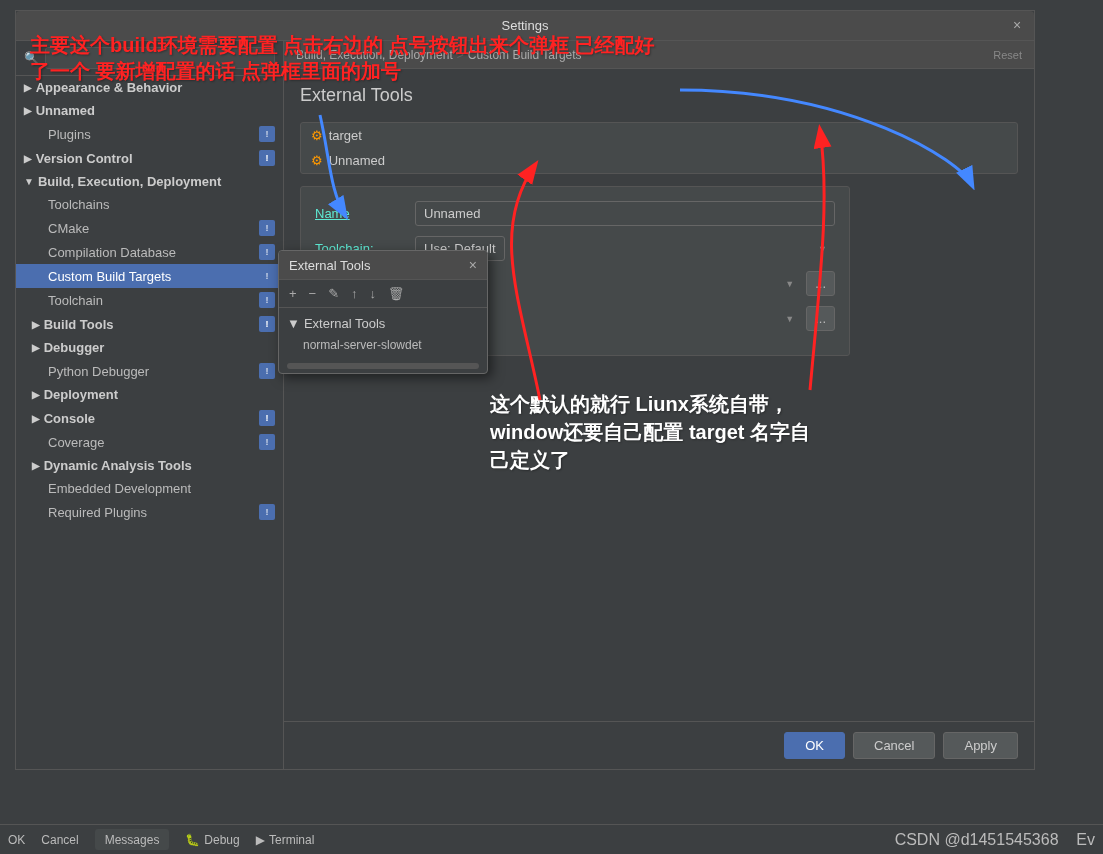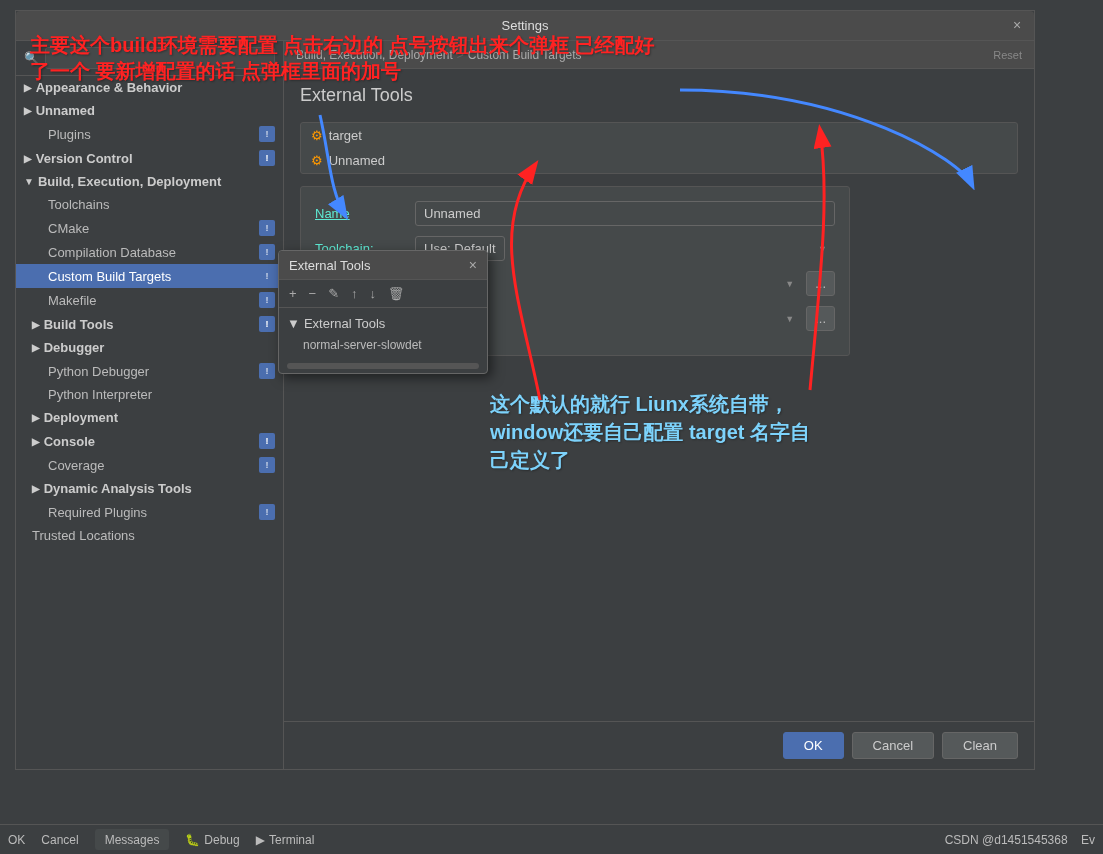--- a/index.html
+++ b/index.html
@@ -31,21 +31,21 @@
       color: #bbb;
       font-size: 12px;
       display: flex;
       align-items: center;
       gap: 4px;
       cursor: pointer;
     }
     .bottom-bar-right {
       margin-left: auto;
       color: #bbb;
-      font-size: 12px;
+      font-size: 16px;
     }
 
     
     .settings-dialog {
       position: absolute;
       top: 10px;
       left: 15px;
       width: 1020px;
       height: 760px;
       background: #3c3f41;
@@ -374,21 +374,21 @@
       position: absolute;
       color: #ff2222;
       font-size: 22px;
       font-weight: bold;
       font-family: "Microsoft YaHei", "SimHei", sans-serif;
       line-height: 1.3;
       text-shadow: 1px 1px 2px rgba(0,0,0,0.3);
     }
     .annot-text2 {
       position: absolute;
-      color: #7dd3fc;
+      color: #ffffff;
       font-size: 20px;
       font-weight: bold;
       font-family: "Microsoft YaHei", "SimHei", sans-serif;
       line-height: 1.4;
       text-shadow: 1px 1px 2px rgba(0,0,0,0.3);
     }
 
     
     .arrow-svg {
       position: absolute;
@@ -451,62 +451,59 @@
       </div>
       <div class="sidebar-item sidebar-child">
         <span>Compilation Database</span>
         <span class="icon-badge">!</span>
       </div>
       <div class="sidebar-item sidebar-child selected">
         <span>Custom Build Targets</span>
         <span class="icon-badge">!</span>
       </div>
       <div class="sidebar-item sidebar-child">
-        <span>Makefile</span>
+        <span>Toolchain</span>
         <span class="icon-badge">!</span>
       </div>
       <div class="sidebar-item parent" style="padding-left:16px;">
         <span class="arrow">▶</span>
         <span>Build Tools</span>
         <span class="icon-badge">!</span>
       </div>
       <div class="sidebar-item parent" style="padding-left:16px;">
         <span class="arrow">▶</span>
         <span>Debugger</span>
       </div>
       <div class="sidebar-item sidebar-child">
         <span>Python Debugger</span>
         <span class="icon-badge">!</span>
       </div>
-      <div class="sidebar-item sidebar-child">
-        <span>Python Interpreter</span>
-      </div>
       <div class="sidebar-item parent" style="padding-left:16px;">
         <span class="arrow">▶</span>
         <span>Deployment</span>
       </div>
       <div class="sidebar-item parent" style="padding-left:16px;">
         <span class="arrow">▶</span>
         <span>Console</span>
         <span class="icon-badge">!</span>
       </div>
       <div class="sidebar-item sidebar-child">
         <span>Coverage</span>
         <span class="icon-badge">!</span>
       </div>
       <div class="sidebar-item parent" style="padding-left:16px;">
         <span class="arrow">▶</span>
         <span>Dynamic Analysis Tools</span>
       </div>
       <div class="sidebar-item sidebar-child">
+        <span>Embedded Development</span>
+      </div>
+      <div class="sidebar-item sidebar-child">
         <span>Required Plugins</span>
         <span class="icon-badge">!</span>
-      </div>
-      <div class="sidebar-item" style="padding-left:16px;">
-        <span>Trusted Locations</span>
       </div>
     </div>
 
     <div class="main-content">
 
       <div class="breadcrumb-bar">
         <span>Build, Execution, Deployment</span>
         <span class="breadcrumb-sep">&gt;</span>
         <span>Custom Build Targets</span>
         <span style="margin-left:auto;color:#888;font-size:11px;">Reset</span>
@@ -562,21 +559,21 @@
               </div>
               <button class="btn-dots">...</button>
             </div>
           </div>
         </div>
       </div>
 
       <div class="dialog-footer">
         <button class="btn btn-primary">OK</button>
         <button class="btn btn-secondary">Cancel</button>
-        <button class="btn btn-secondary">Clean</button>
+        <button class="btn btn-secondary">Apply</button>
       </div>
     </div>
   </div>
 </div>
 
 <div class="ext-tools-modal">
   <div class="ext-tools-titlebar">
     <span class="ext-tools-title">External Tools</span>
     <button class="ext-tools-close">×</button>
   </div>

